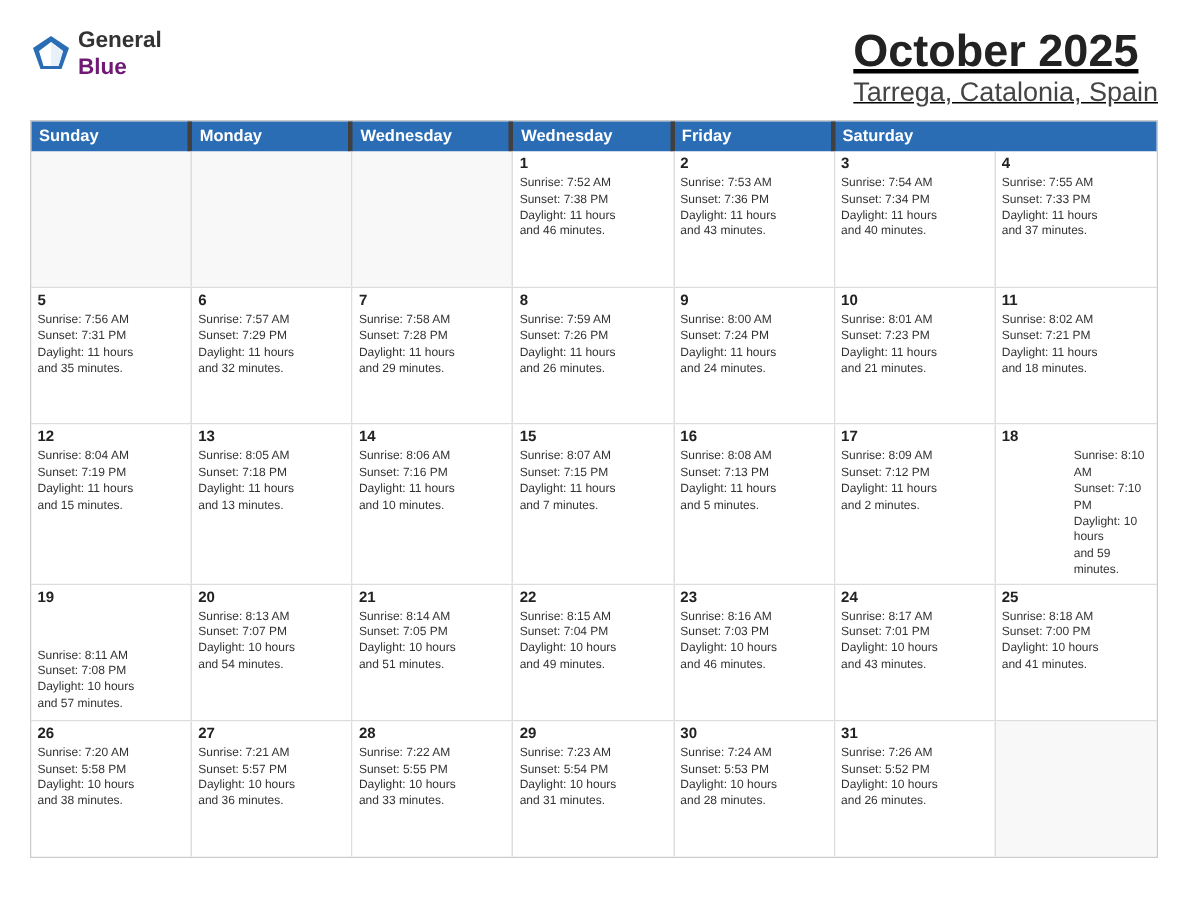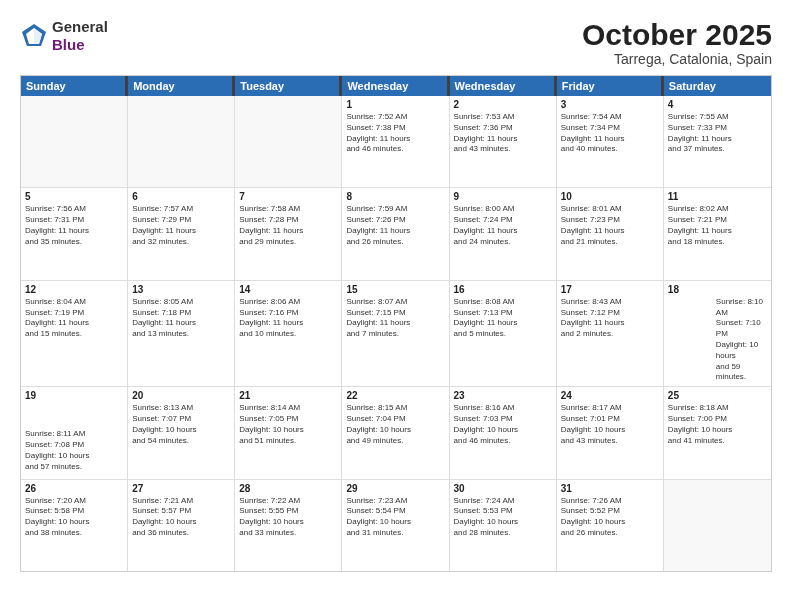--- a/index.html
+++ b/index.html
@@ -33,30 +33,30 @@
       font-weight: bold;
       line-height: 1.2;
     }
     .logo-general { color: #333; }
     .logo-blue { color: #701a75; }
     .logo-icon {
       width: 28px;
       height: 28px;
     }
     .title-block {
-      text-align: right;
+      text-decoration: underline;
     }
     .month-title {
       font-size: 30px;
       font-weight: bold;
       color: #222;
       line-height: 1.1;
     }
     .location {
-      font-size: 14px;
+      font-size: 18px;
       color: #444;
     }
     .calendar {
       flex: 1;
       display: flex;
       flex-direction: column;
       border: 1px solid #ccc;
     }
     .cal-header {
       display: grid;
@@ -126,21 +126,20 @@
     <div class="title-block">
       <div class="month-title">October 2025</div>
       <div class="location">Tarrega, Catalonia, Spain</div>
     </div>
   </div>
 
   <div class="calendar">
     <div class="cal-header">
     <div class="cal-header-cell">Sunday</div>
         <div class="cal-header-cell">Monday</div>
-        <div class="cal-header-cell">Tuesday</div>
         <div class="cal-header-cell">Wednesday</div>
         <div class="cal-header-cell">Wednesday</div>
         <div class="cal-header-cell">Friday</div>
         <div class="cal-header-cell">Saturday</div>
       </div>
     <div class="cal-body">
     <div class="cal-row">
           <div class="cal-cell empty"></div>
           <div class="cal-cell empty"></div>
           <div class="cal-cell empty"></div>
@@ -255,21 +254,21 @@
           </div>
           <div class="cal-cell">
             <div class="day-num">16</div>
             <div class="cell-info" style="white-space: pre-line;">Sunrise: 8:08 AM
 Sunset: 7:13 PM
 Daylight: 11 hours
 and 5 minutes.</div>
           </div>
           <div class="cal-cell">
             <div class="day-num">17</div>
-            <div class="cell-info" style="white-space: pre-line;">Sunrise: 8:43 AM
+            <div class="cell-info" style="white-space: pre-line;">Sunrise: 8:09 AM
 Sunset: 7:12 PM
 Daylight: 11 hours
 and 2 minutes.</div>
           </div>
           <div class="cal-cell">
             <div class="day-num">18</div>
             <div class="cell-info" style="white-space: pre-line; margin-left: 48px;">Sunrise: 8:10 AM
 Sunset: 7:10 PM
 Daylight: 10 hours
 and 59 minutes.</div>

